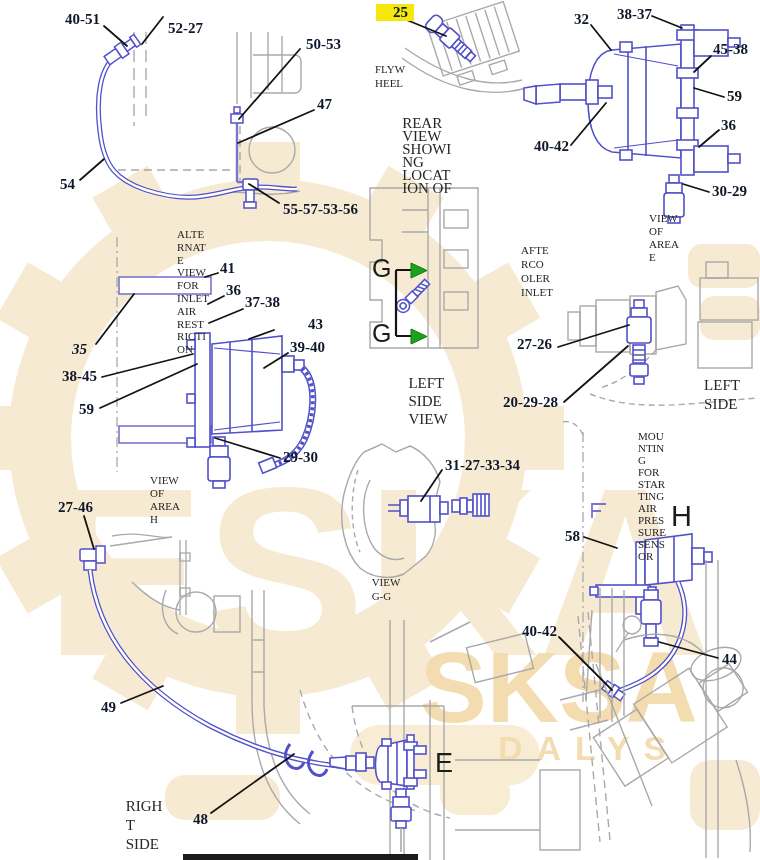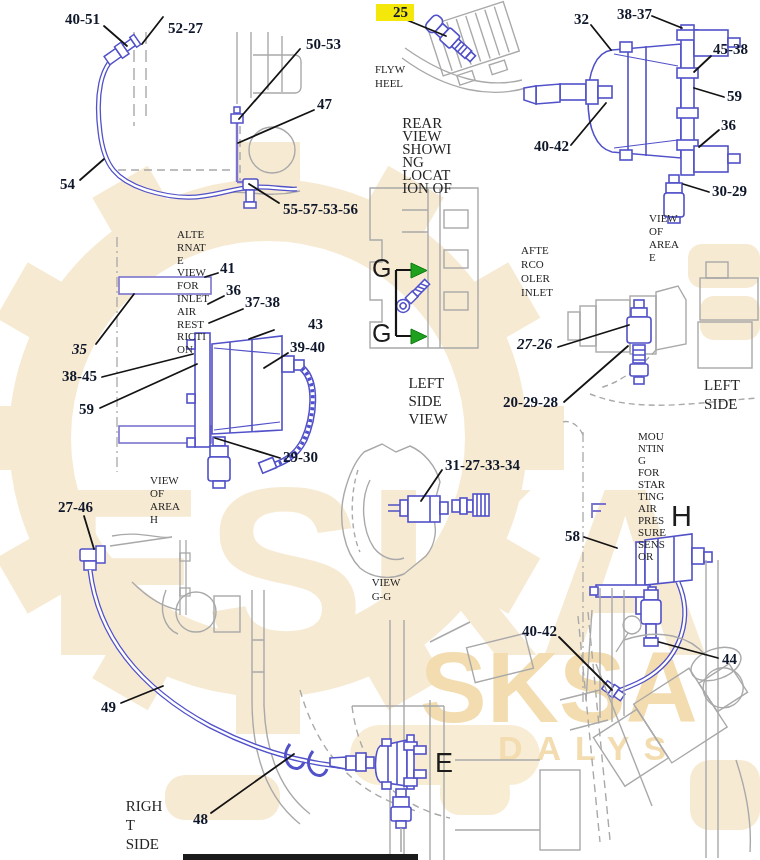--- a/index.html
+++ b/index.html
@@ -466,21 +466,21 @@
       <div class="callout" style="left: 712px; top: 184px;">30-29</div>
       <div class="callout" style="left: 220px; top: 261px;">41</div>
       <div class="callout" style="left: 226px; top: 283px;">36</div>
       <div class="callout" style="left: 245px; top: 295px;">37-38</div>
       <div class="callout" style="left: 260px; top: 317px; margin-left: 48px;">43</div>
       <div class="callout" style="left: 290px; top: 340px;">39-40</div>
       <div class="callout" style="left: 72px; top: 342px; font-style: italic;">35</div>
       <div class="callout" style="left: 62px; top: 369px;">38-45</div>
       <div class="callout" style="left: 79px; top: 402px;">59</div>
       <div class="callout" style="left: 283px; top: 450px;">29-30</div>
-      <div class="callout" style="left: 517px; top: 337px; font-style: italic;">27-26</div>
+      <div class="callout" style="left: 517px; top: 337px;">27-26</div>
       <div class="callout" style="left: 503px; top: 395px;">20-29-28</div>
       <div class="callout" style="left: 445px; top: 458px;">31-27-33-34</div>
       <div class="callout" style="left: 58px; top: 500px;">27-46</div>
       <div class="callout" style="left: 565px; top: 529px; text-align: right;">58</div>
       <div class="callout" style="left: 522px; top: 624px;">40-42</div>
       <div class="callout" style="left: 722px; top: 652px;">44</div>
       <div class="callout" style="left: 101px; top: 700px;">49</div>
       <div class="callout" style="left: 193px; top: 812px;">48</div>
     </div>
 

